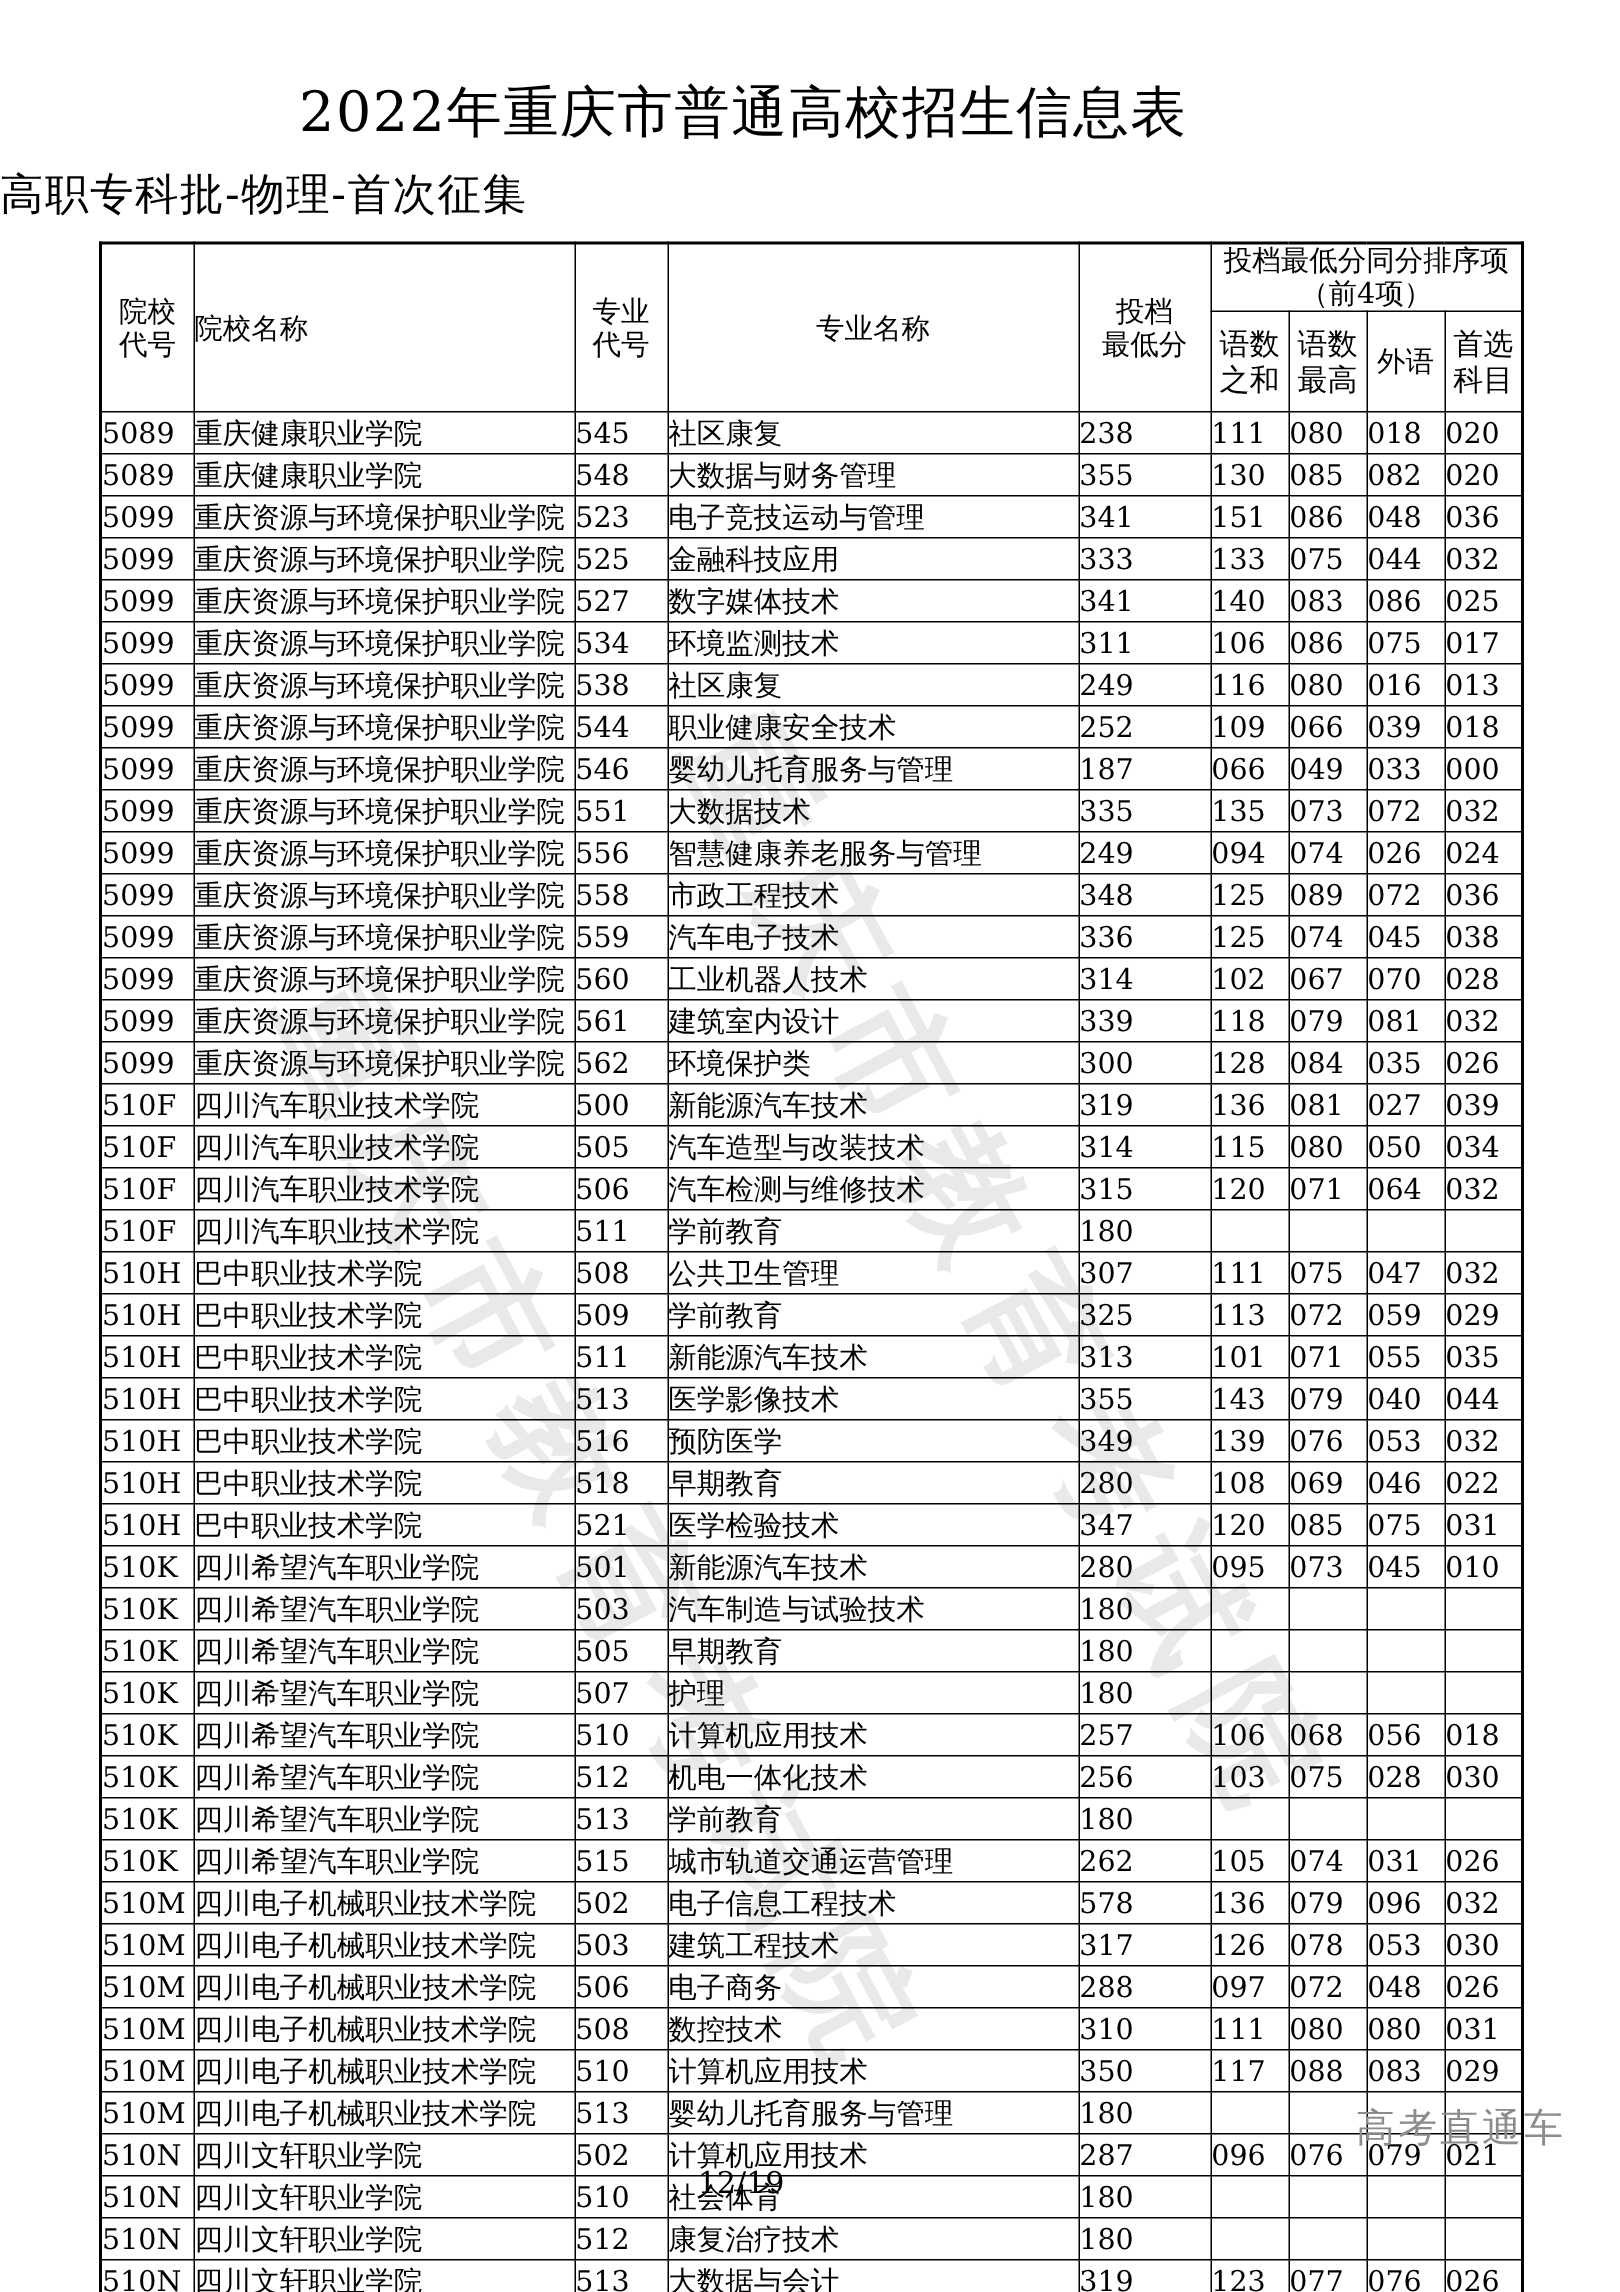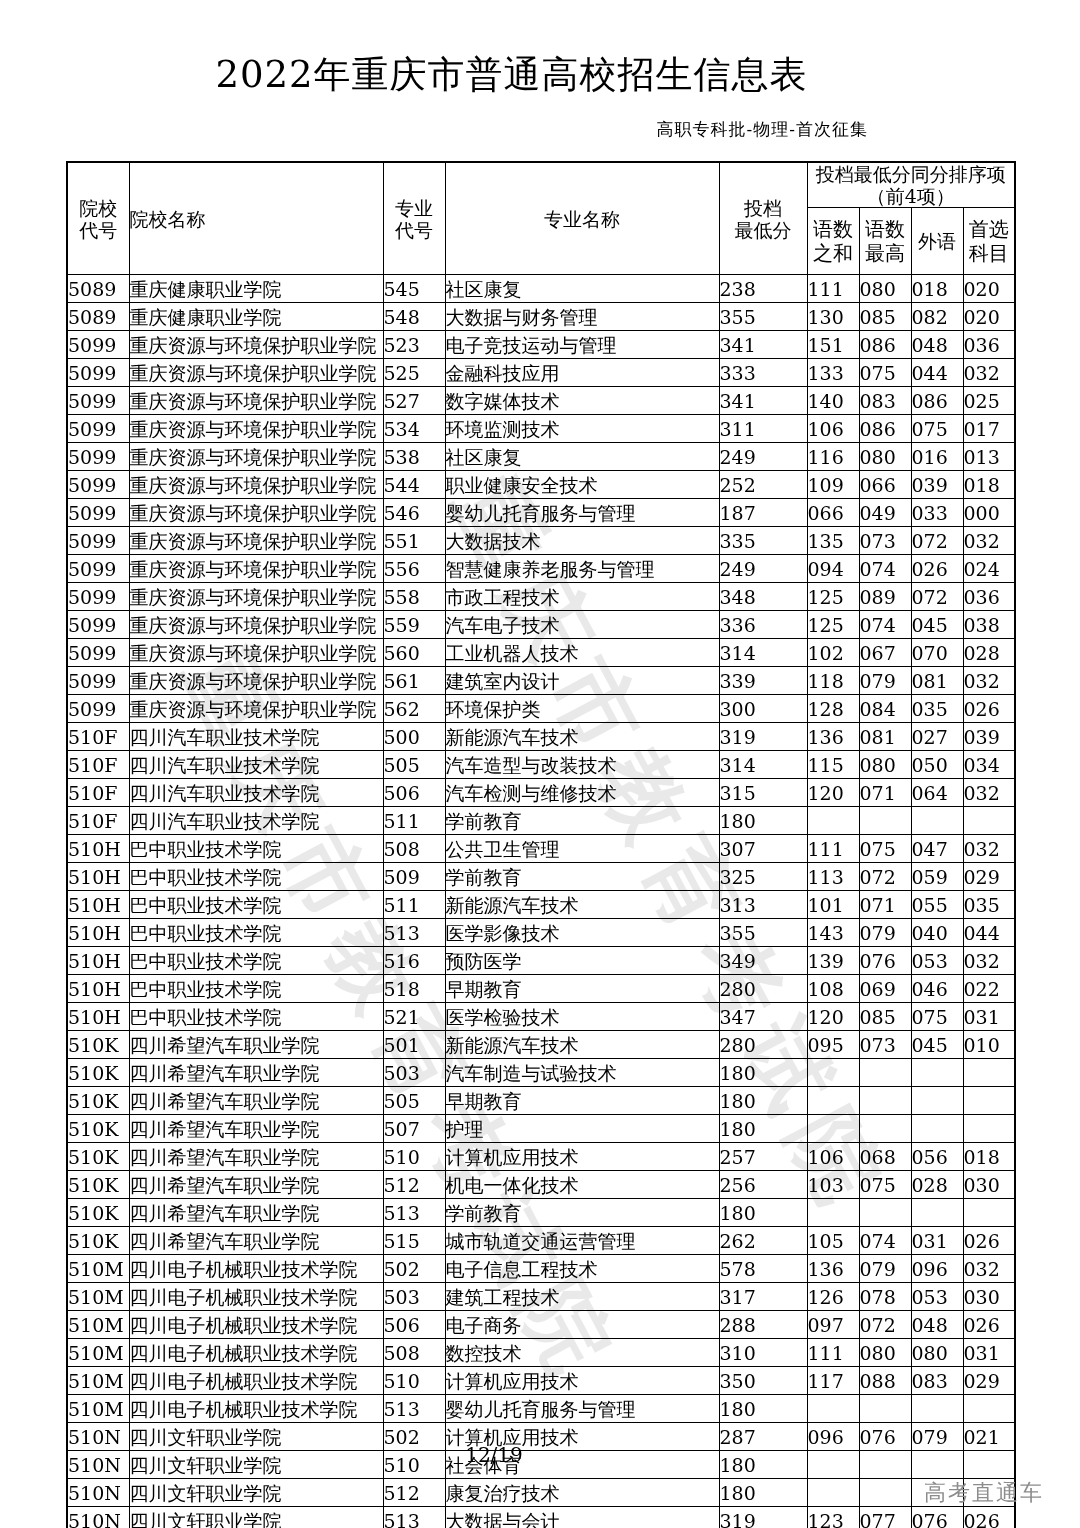--- a/index.html
+++ b/index.html
@@ -55,36 +55,36 @@
     left: 60px;
     top: 190px;
     font-size: 86px;
     transform: rotate(62deg);
     letter-spacing: 16px;
   }
 
   
   .title-main {
     position: absolute;
-    left: 16px;
+    left: 0;
     top: 52px;
     width: 991px;
     text-align: center;
     font-size: 37px;
     line-height: 46px;
     letter-spacing: 1px;
     z-index: 10;
   }
   .title-sub {
     position: absolute;
     left: 0;
     top: 112px;
     width: 868px;
-    text-align: right;
-    font-size: 17px;
+    text-align: left;
+    font-size: 29px;
     line-height: 34px;
     letter-spacing: 1px;
     z-index: 10;
   }
 
   
   .table-wrap {
     position: absolute;
     left: 66px;
     top: 161px;
@@ -193,23 +193,23 @@
     left: 0;
     top: 1443px;
     width: 988px;
     text-align: center;
     font-size: 20px;
     z-index: 10;
   }
   .brand {
     position: absolute;
     right: 36px;
-    top: 1478px;
+    top: 1401px;
     font-family: "DejaVu Sans", "Liberation Sans", sans-serif;
-    font-size: 22px;
+    font-size: 26px;
     color: #8c8c8c;
     letter-spacing: 2px;
     z-index: 10;
   }
 </style>
 </head>
 <body>
 
 <div class="page">
 

